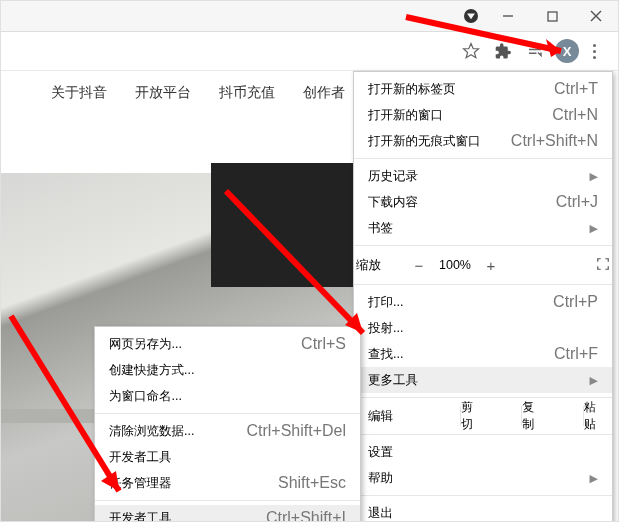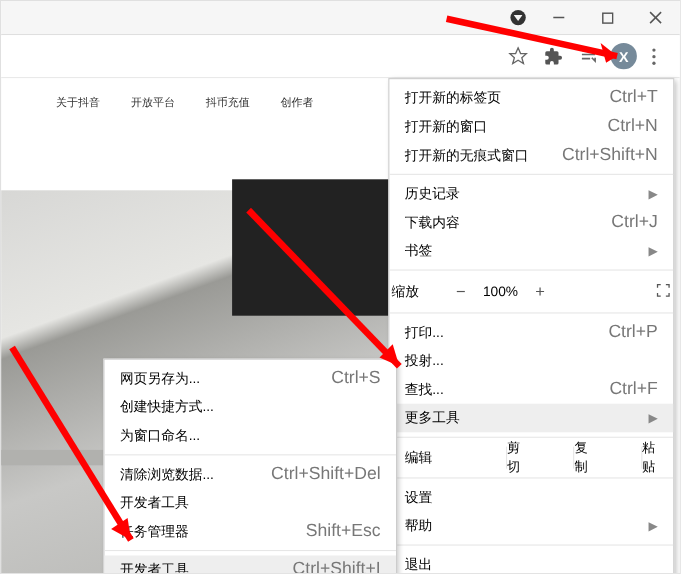--- a/index.html
+++ b/index.html
@@ -10,21 +10,21 @@
   .titlebar .winbtn svg{stroke:#555;}
   .dropbtn{width:14px;height:14px;border-radius:50%;background:#333;display:flex;align-items:center;justify-content:center;margin-right:8px;}
   .dropbtn svg{fill:#f6f6f6;}
   
   .toolbar{height:38px;border-bottom:1px solid #e9e9e9;display:flex;align-items:center;justify-content:flex-end;background:#fff;padding-right:10px;}
   .toolbar .icon{width:26px;height:26px;display:flex;align-items:center;justify-content:center;color:#666;margin-left:6px;}
   .avatar{width:24px;height:24px;border-radius:50%;background:#768a9a;color:#fff;font-weight:bold;display:flex;align-items:center;justify-content:center;font-size:13px;}
   .kebab{width:28px;display:flex;flex-direction:column;align-items:center;justify-content:center;height:26px;}
   .kebab span{width:3px;height:3px;background:#666;border-radius:50%;margin:1.5px 0;}
   
-  .pagenav{height:44px;display:flex;align-items:center;gap:28px;padding-left:50px;color:#333;font-size:10px;}
+  .pagenav{height:44px;display:flex;align-items:center;gap:28px;padding-left:50px;color:#333;font-size:14px;}
   .pagenav span{white-space:nowrap;}
   
   .bgimg{position:absolute;left:0;top:172px;width:360px;height:350px;background:linear-gradient(160deg,#d7d7d5 0%,#e6e6e3 28%,#9a9a96 32%,#c8c8c6 60%,#b4b4b1 100%);}
   .bgimg .dark{position:absolute;right:0;top:-10px;width:150px;height:124px;background:#222;}
   .bgimg .shelf{position:absolute;left:0;bottom:100px;width:130px;height:14px;background:#b1b1ae;}
   
   .menu{position:absolute;right:5px;top:70px;width:258px;background:#fff;border:1px solid #ccc;box-shadow:2px 2px 5px rgba(0,0,0,.25);padding:4px 0;font-size:12.5px;}
   .mrow{display:flex;align-items:center;height:26px;padding:0 14px;justify-content:space-between;}
   .mrow .lbl{color:#000;}
   .mrow .shc{color:#777;font-size:16px;}

